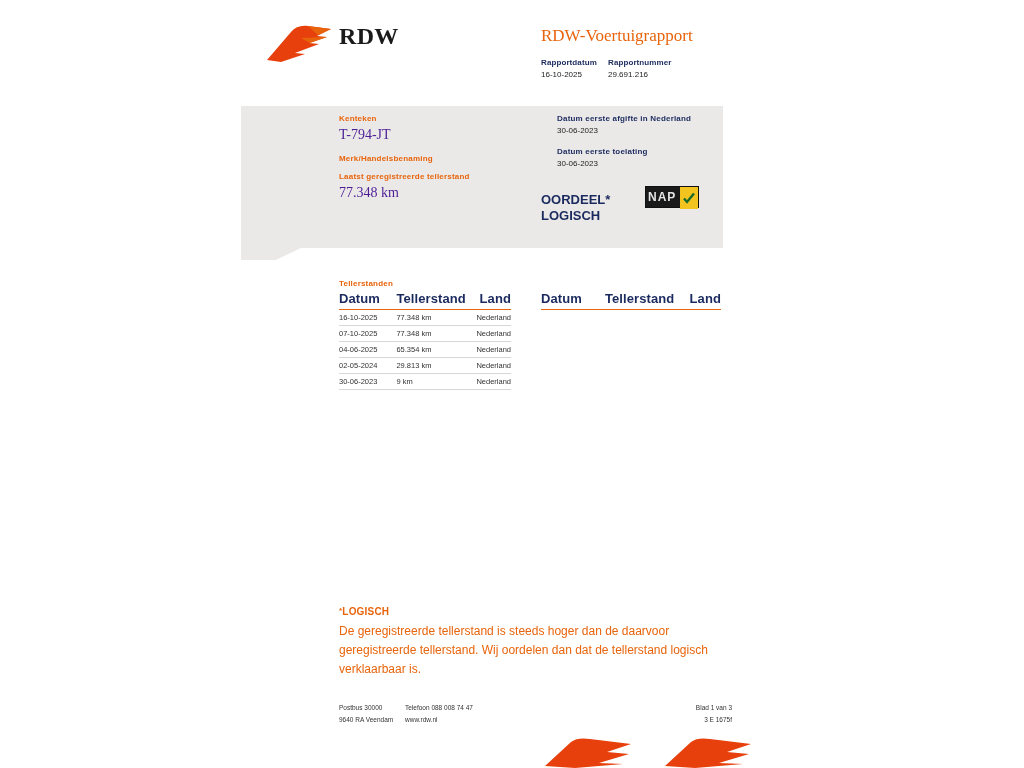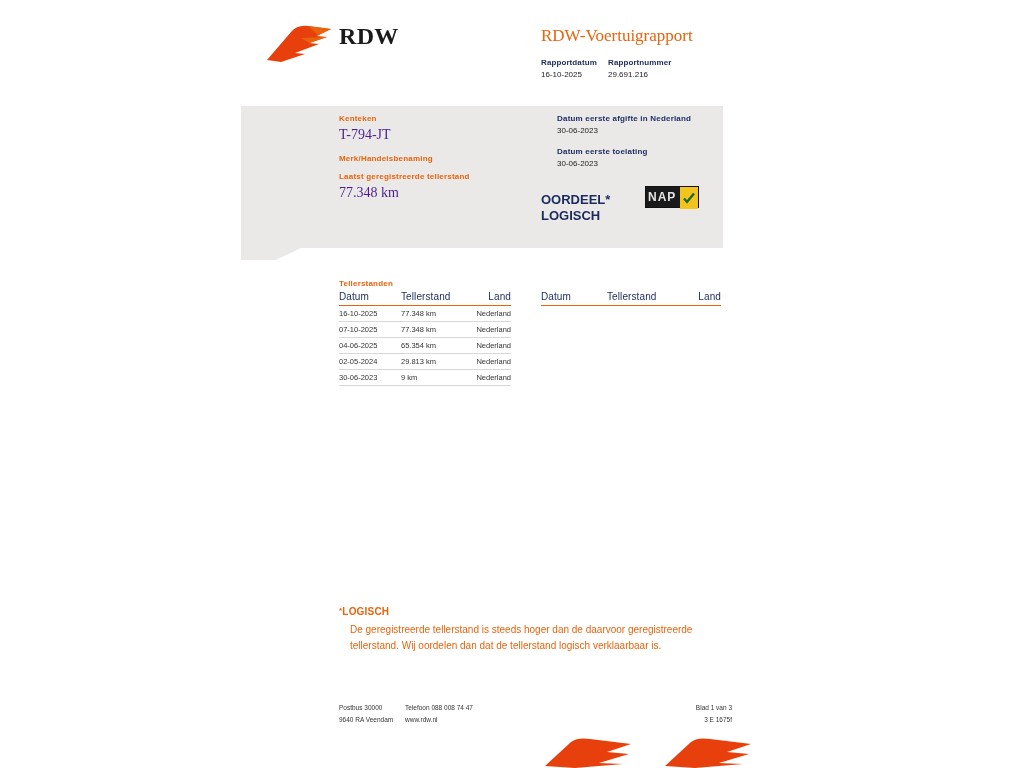--- a/index.html
+++ b/index.html
@@ -151,22 +151,22 @@
   table.tellers {
     position: absolute;
     border-collapse: collapse;
     font-size: 7.5px;
     color: #222;
   }
   table.tellers.left { left: 339px; top: 291px; width: 172px; }
   table.tellers.right { left: 541px; top: 291px; width: 180px; }
 
   table.tellers th {
-    font-size: 10px;
-    font-weight: normal;
+    font-size: 13px;
+    font-weight: bold;
     color: #1a2a5e;
     text-align: left;
     padding: 0 0 3px 0;
     border-bottom: 1px solid #e8640c;
     letter-spacing: .1px;
   }
   table.tellers th.num, table.tellers td.num { text-align: left; }
   table.tellers th.cty, table.tellers td.cty { text-align: right; }
   table.tellers td {
     padding: 3px 0 3px 0;
@@ -179,23 +179,23 @@
     position: absolute;
     left: 339px; top: 606px;
     font-size: 10px;
     font-weight: bold;
     color: #e8640c;
     letter-spacing: .2px;
   }
   .logisch-head .ast { font-size: 8px; vertical-align: top; }
   .logisch-body {
     position: absolute;
-    left: 350px; top: 622px;
+    left: 339px; top: 622px;
     width: 392px;
-    font-size: 10px;
+    font-size: 12px;
     line-height: 1.6;
     color: #e8640c;
   }
 
   
   .footer {
     position: absolute;
     left: 339px; top: 702px;
     width: 392px;
     font-size: 6.5px;

